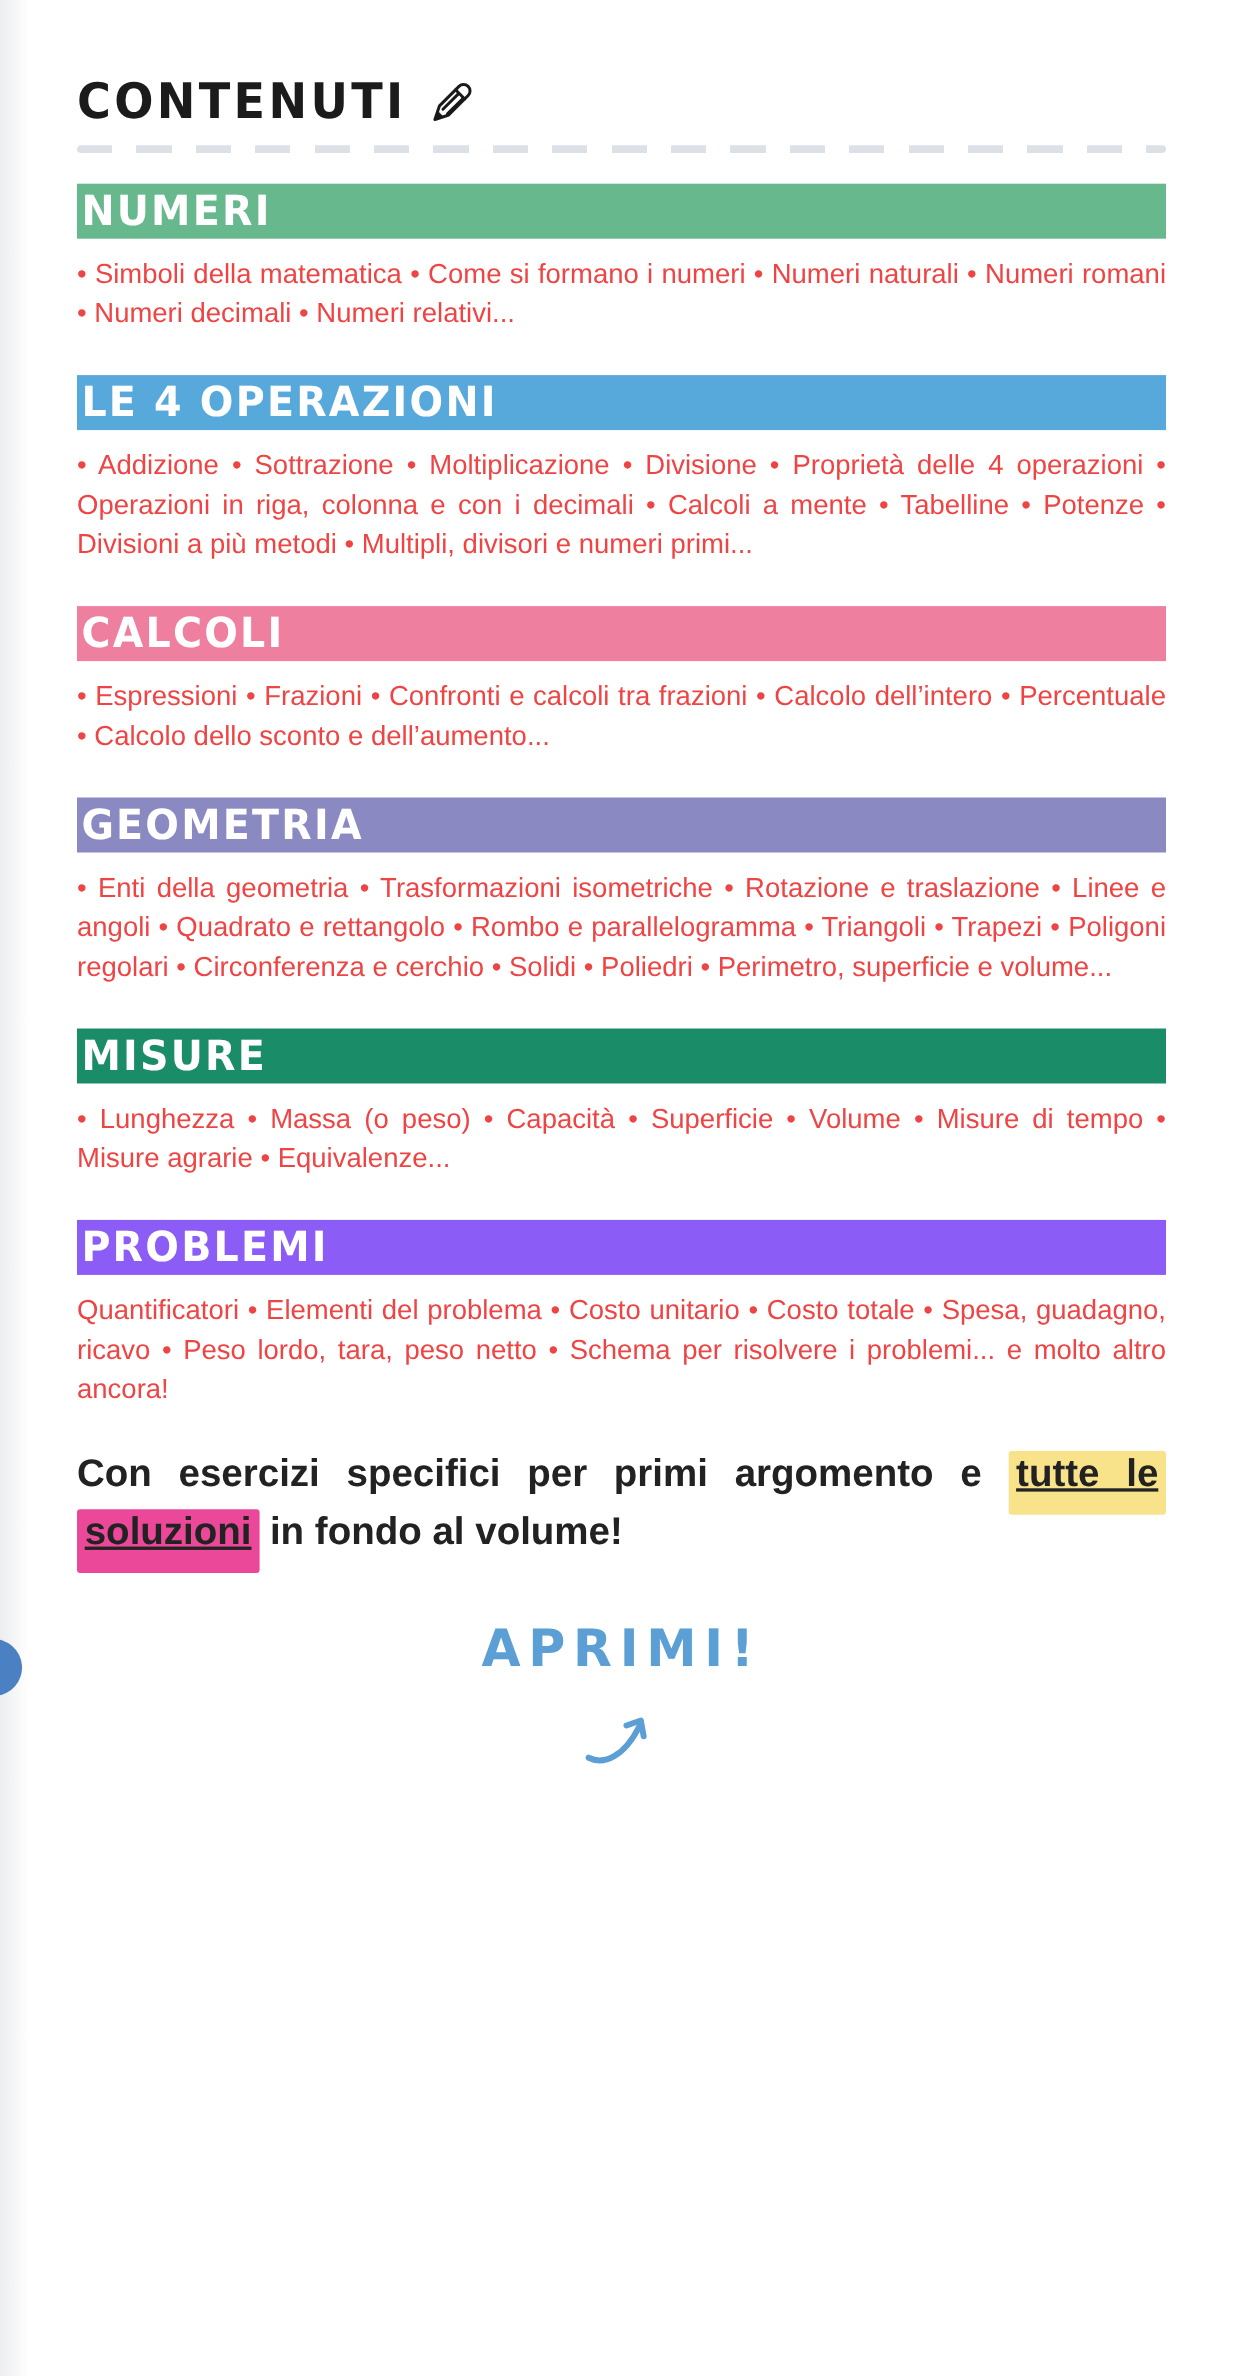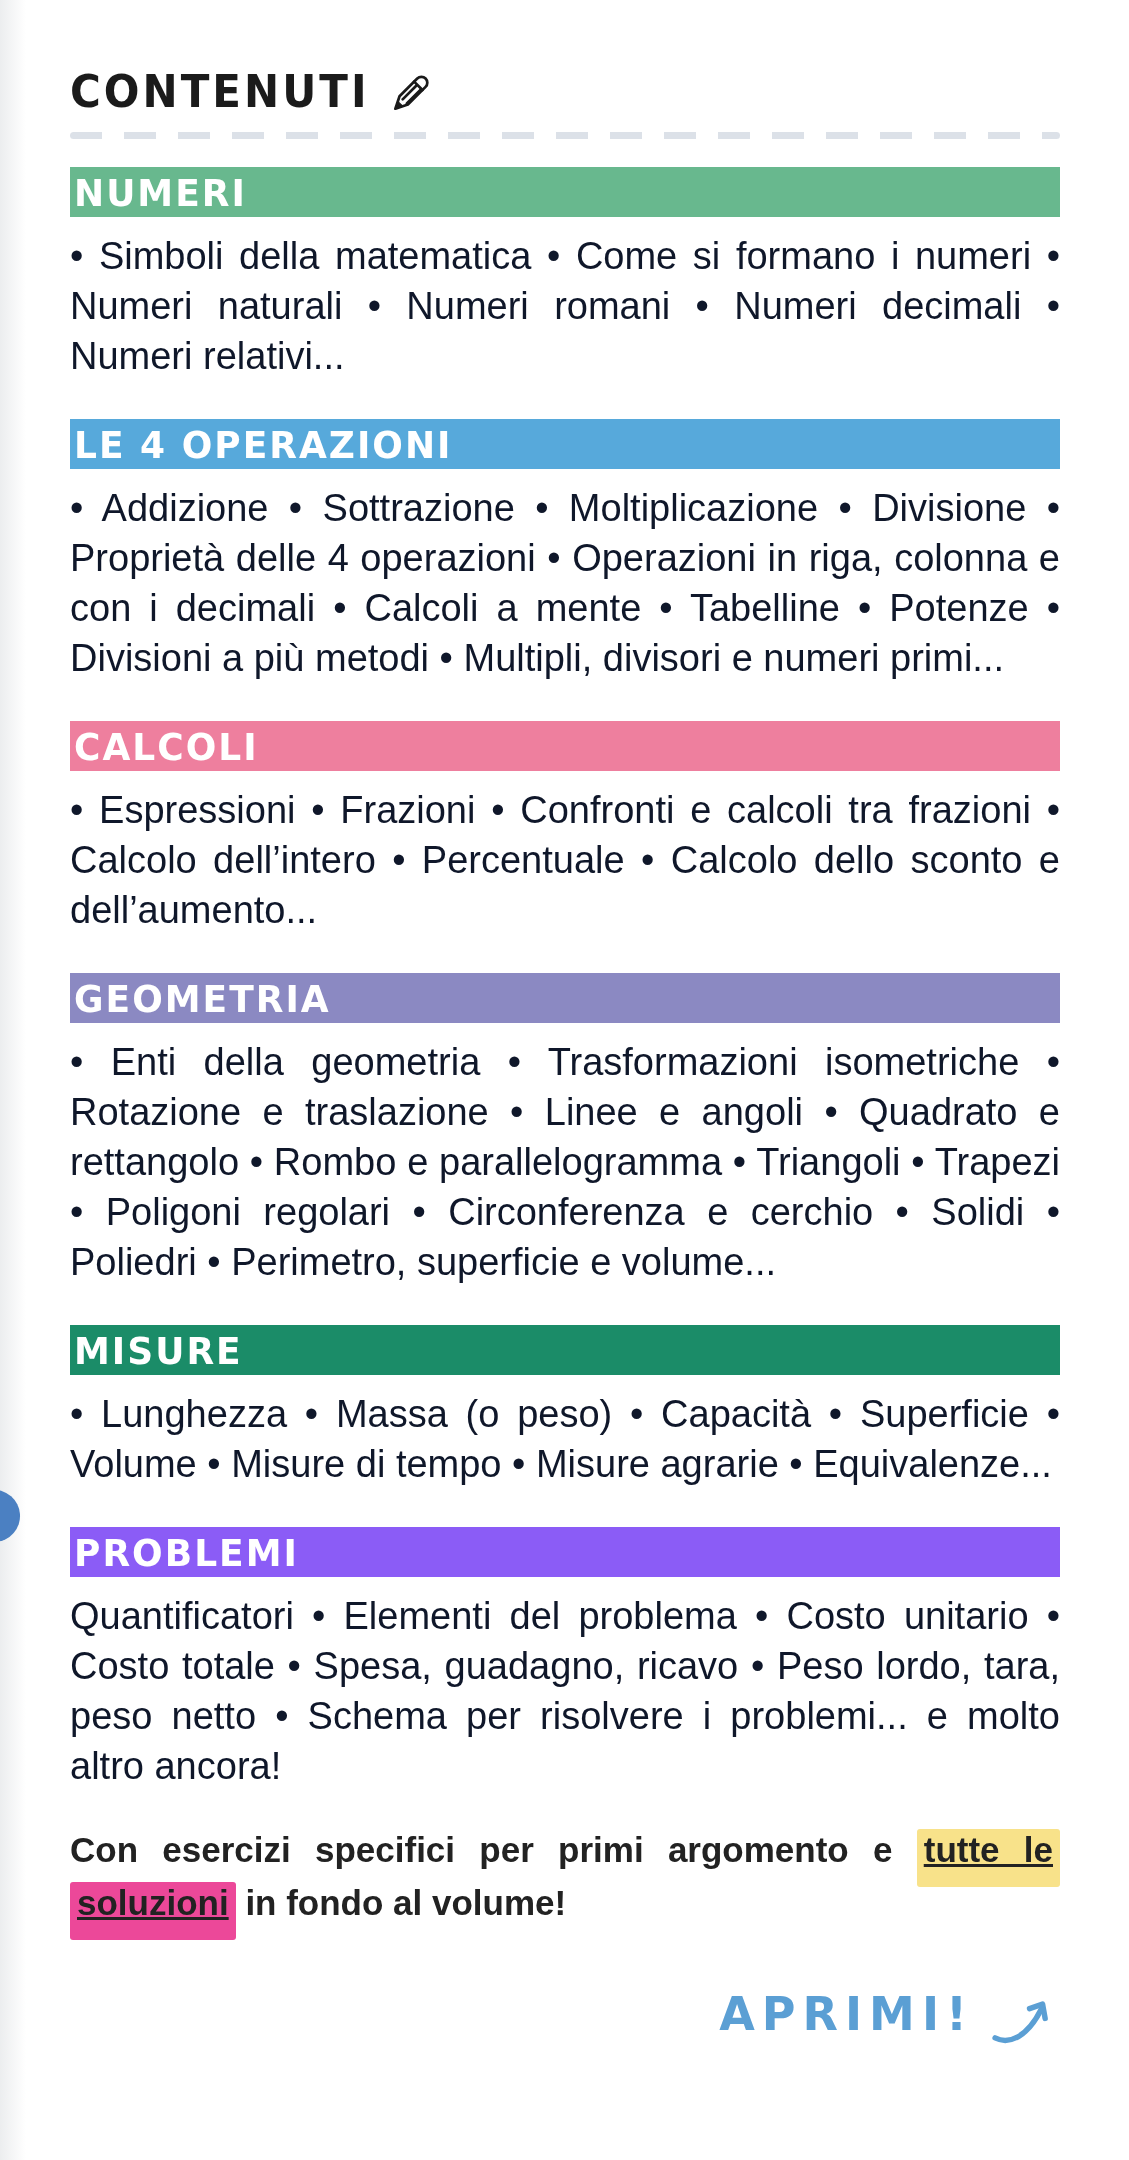--- a/index.html
+++ b/index.html
@@ -54,42 +54,43 @@
   }
   .bar-label{
     font-family:"DejaVu Sans", sans-serif;
     font-size:36px;font-weight:700;letter-spacing:2px;
     color:#ffffff;
     transform:scaleY(1.05);
     white-space:nowrap;
   }
   .topic-text{
     margin:14px 0 0 0;
-    font-size:38px;line-height:50px;
+    font-size:25px;line-height:36px;
     text-align:justify;
-    color:#0f172a;
+    color:#ef4444;
   }
   .closing{
     margin-top:32px;
     font-size:35px;line-height:53px;
     font-weight:700;
     text-align:justify;
     color:#222222;
   }
   .hl{
     padding:1px 7px 18px 7px;
     border-radius:3px;
     box-decoration-break:clone;
     text-decoration:underline;
     -webkit-box-decoration-break:clone;
   }
   .cta-row{
     margin-top:52px;
     display:flex;justify-content:flex-end;align-items:center;gap:16px;
     cursor:pointer;
+    flex-direction:column;
   }
   .cta-label{
     font-family:"DejaVu Sans", sans-serif;
     font-size:46px;font-weight:700;letter-spacing:7px;
     transform:scaleY(1.02);
   }
   .cta-arrow{width:70px;height:52px;flex:0 0 auto;margin-top:14px;}
 </style>
 </head>
 <body>

